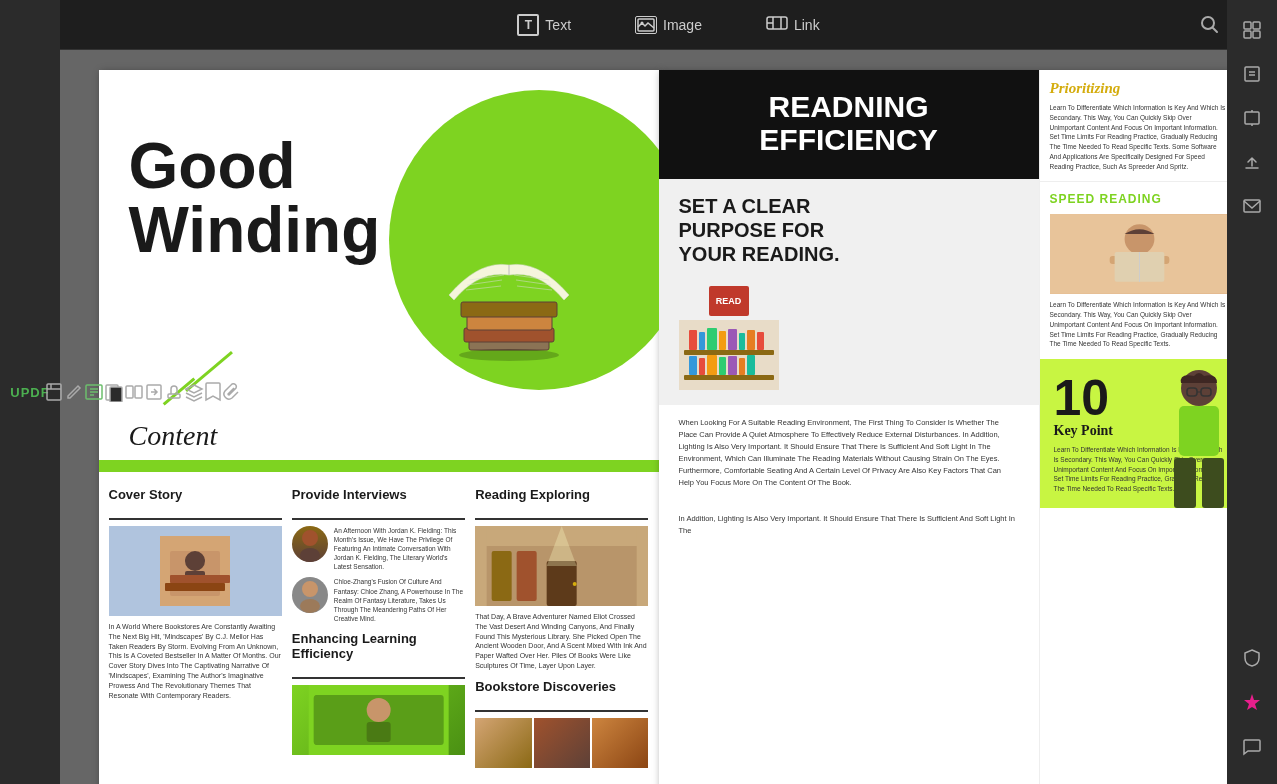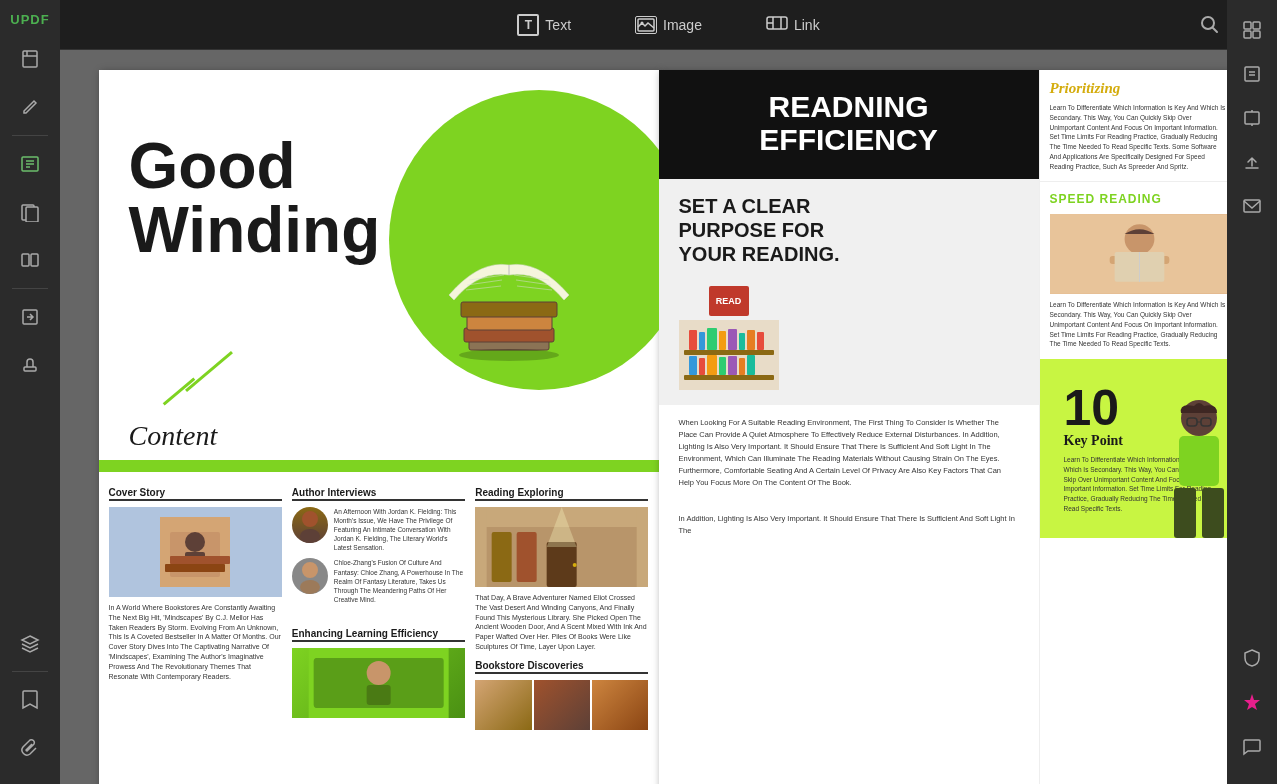--- a/index.html
+++ b/index.html
@@ -4,23 +4,22 @@
   <style>
     * { margin: 0; padding: 0; box-sizing: border-box; }
     body { width: 1277px; height: 784px; overflow: hidden; background: #e8e8e8; font-family: Arial, sans-serif; display: flex; }
 
     
     #left-sidebar {
       width: 60px;
       height: 784px;
       background: #2b2b2b;
       display: flex;
-      flex-direction: column;
-      align-items: center;
-      padding: 4px;
+      align-items: center;
+      padding: 16px;
       position: relative;
       z-index: 10;
     }
     #left-sidebar .logo {
       width: 100%;
       padding: 8px 0;
       display: flex;
       align-items: center;
       justify-content: center;
       background: #2b2b2b;
@@ -261,26 +260,26 @@
       display: flex;
       padding: 15px 10px;
       gap: 10px;
     }
 
     .col-section {
       flex: 1;
     }
 
     .col-title {
-      font-size: 10px;
+      font-size: 13px;
       font-weight: bold;
       color: #1a1a1a;
       margin-bottom: 6px;
       border-bottom: 2px solid #333;
-      padding-bottom: 1px;
+      padding-bottom: 16px;
     }
 
     .col-text {
       font-size: 7px;
       color: #333;
       line-height: 1.4;
     }
 
     .author-row {
       display: flex;
@@ -439,21 +438,21 @@
       overflow: hidden;
     }
     .speed-reading-text {
       font-size: 6.5px;
       color: #333;
       line-height: 1.5;
     }
 
     .ten-key-box {
       background: #c8f542;
-      padding: 24px;
+      padding: 14px;
     }
     .ten-number {
       font-size: 50px;
       font-weight: 900;
       color: #1a1a1a;
       line-height: 1;
     }
     .key-point-text {
       font-size: 14px;
       font-weight: bold;
@@ -668,40 +667,40 @@
                     <circle cx="40" cy="30" r="10" fill="#5d4037"></circle>
                     <rect x="30" y="40" width="20" height="15" fill="#5d4037" rx="2"></rect>
                     <rect x="10" y="52" width="60" height="8" fill="#8b4513" rx="1"></rect>
                     <rect x="15" y="44" width="60" height="8" fill="#a0522d" rx="1"></rect>
                   </svg>
                 </div>
                 <div class="col-text">In A World Where Bookstores Are Constantly Awaiting The Next Big Hit, 'Mindscapes' By C.J. Mellor Has Taken Readers By Storm. Evolving From An Unknown, This Is A Coveted Bestseller In A Matter Of Months. Our Cover Story Dives Into The Captivating Narrative Of 'Mindscapes', Examining The Author's Imaginative Prowess And The Revolutionary Themes That Resonate With Contemporary Readers.</div>
               </div>
 
               <div class="col-section">
-                <div class="col-title">Author Interviews</div>
+                <div class="col-title">Provide Interviews</div>
                 <div class="author-row">
                   <div class="author-avatar" style="background: linear-gradient(to bottom, #8b6914, #5d4037);">
                     <svg width="36" height="36" viewBox="0 0 36 36">
                       <circle cx="18" cy="12" r="8" fill="#a0522d"></circle>
                       <rect x="8" y="22" width="20" height="14" rx="10" fill="#5d4037"></rect>
                     </svg>
                   </div>
                   <div class="author-text">An Afternoon With Jordan K. Fielding: This Month's Issue, We Have The Privilege Of Featuring An Intimate Conversation With Jordan K. Fielding, The Literary World's Latest Sensation.</div>
                 </div>
                 <div class="author-row">
                   <div class="author-avatar">
                     <svg width="36" height="36" viewBox="0 0 36 36">
                       <circle cx="18" cy="12" r="8" fill="#c8956a"></circle>
                       <rect x="8" y="22" width="20" height="14" rx="10" fill="#9c7a5a"></rect>
                     </svg>
                   </div>
                   <div class="author-text">Chloe-Zhang's Fusion Of Culture And Fantasy: Chloe Zhang, A Powerhouse In The Realm Of Fantasy Literature, Takes Us Through The Meandering Paths Of Her Creative Mind.</div>
                 </div>
-                <div class="col-title" style="margin-top:24px;">Enhancing Learning Efficiency</div>
+                <div class="col-title" style="margin-top:8px;">Enhancing Learning Efficiency</div>
                 <div class="enhancing-learning-img">
                   <svg width="100%" height="70" viewBox="0 0 140 70">
                     <rect width="140" height="70" fill="#7ed321"></rect>
                     <rect x="5" y="10" width="130" height="50" fill="#5a9e18" rx="3"></rect>
 
                     <circle cx="70" cy="25" r="12" fill="#c8956a"></circle>
                     <rect x="58" y="37" width="24" height="20" fill="#4a7a14" rx="3"></rect>
                   </svg>
                 </div>
               </div>

